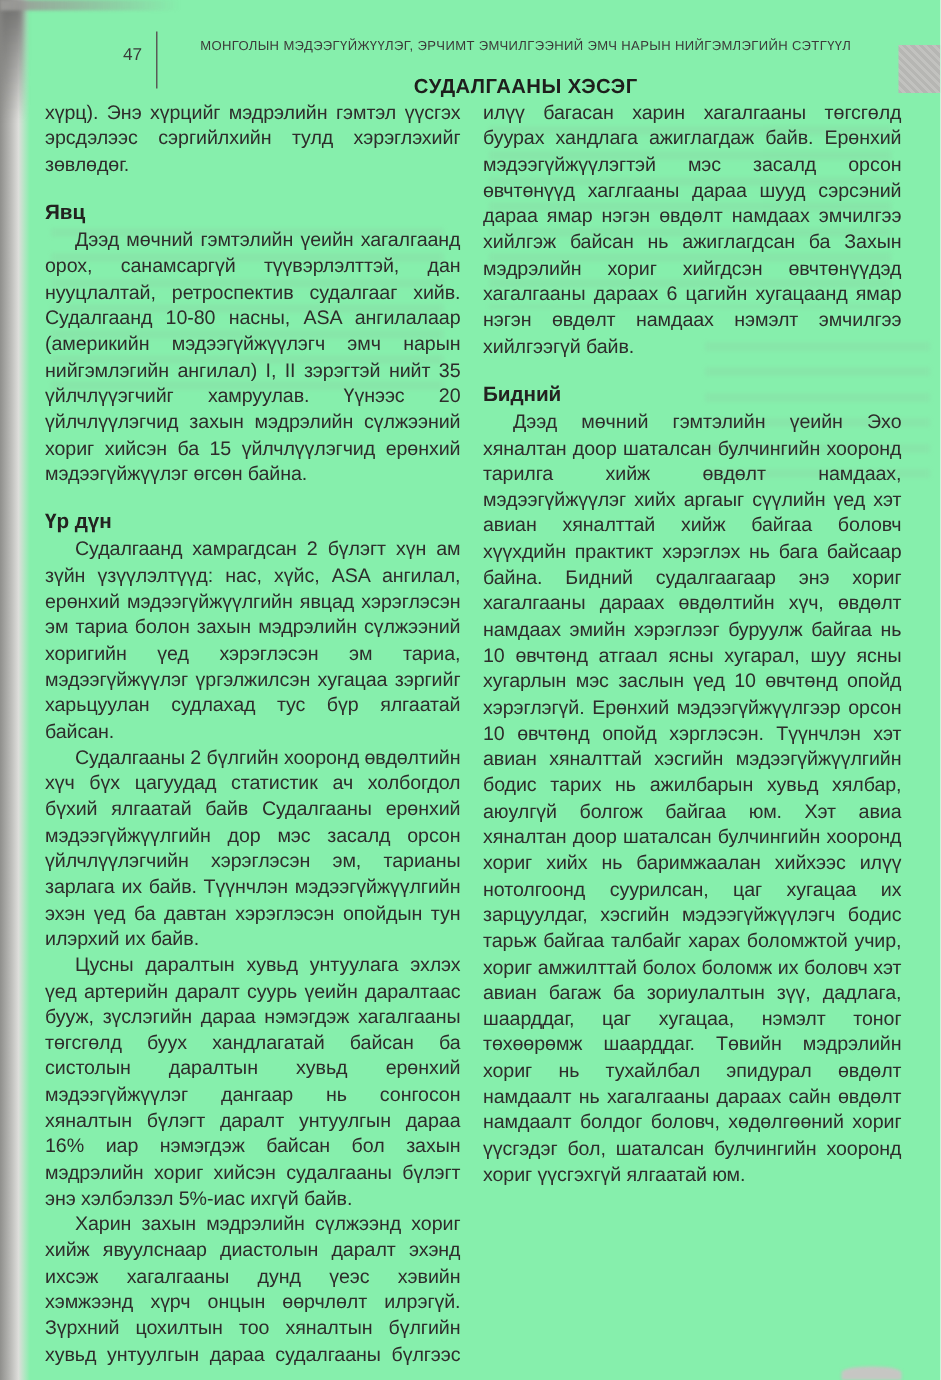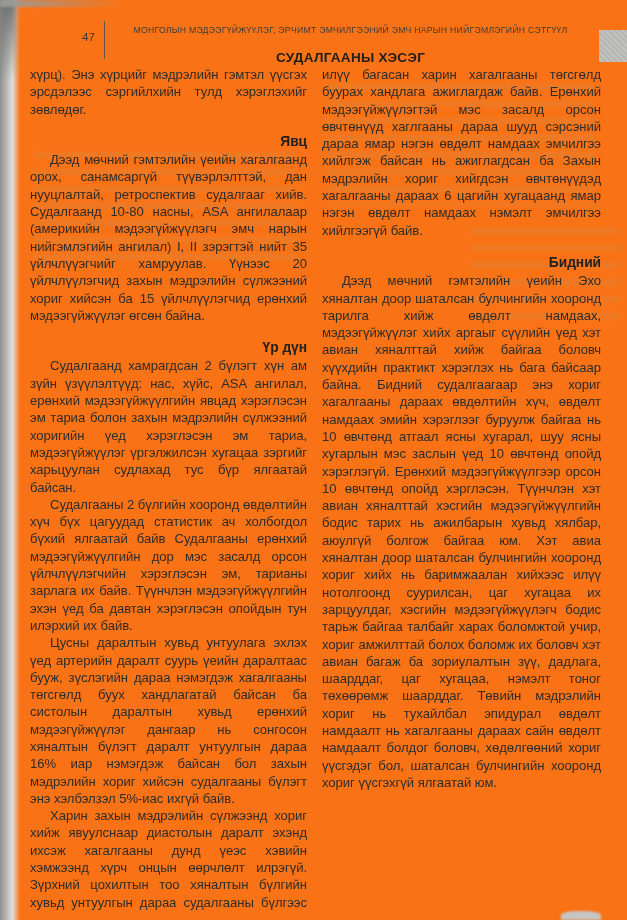--- a/index.html
+++ b/index.html
@@ -1,18 +1,18 @@
 <!DOCTYPE html>
 <html><head>
 <meta charset="utf-8">
 <style>
   html,body{margin:0;padding:0;background:#ffffff;}
   .page{
     position:relative;width:627px;height:920px;overflow:hidden;
-    background:#f97316;
+    background:#86efac;
     font-family:"Liberation Sans","DejaVu Sans",sans-serif;
     color:#2e2d2b;
   }
   
   .edge-shadow{
     position:absolute;left:0;top:0;width:20px;height:920px;
     background:linear-gradient(90deg,#8f8f8c 0%,#b4b4b1 30%,#dededb 62%,rgba(255,255,255,0) 100%);
   }
   .corner-dark{
     position:absolute;left:0;top:0;width:16px;height:80px;
@@ -62,21 +62,21 @@
     font-size:13.1px;line-height:17.3px;text-align:justify;
     letter-spacing:-0.05px;
   }
   .col-left{left:30px;width:277px;}
   .col-right{left:322px;width:279px;}
   .col p{margin:0;}
   .col p.indent{text-indent:20px;}
   .col p.cont-end{text-align-last:justify;}
   .run-head{
     font-size:13.8px;font-weight:bold;color:#232220;
-    margin:15px 0 1px 0;text-align:right;
+    margin:15px 0 1px 0;text-align:left;
   }
 </style>
 </head>
 <body>
 
 <div class="page">
 
   <div class="edge-shadow"></div>
   <div class="corner-dark"></div>
   <div class="top-streak"></div>

